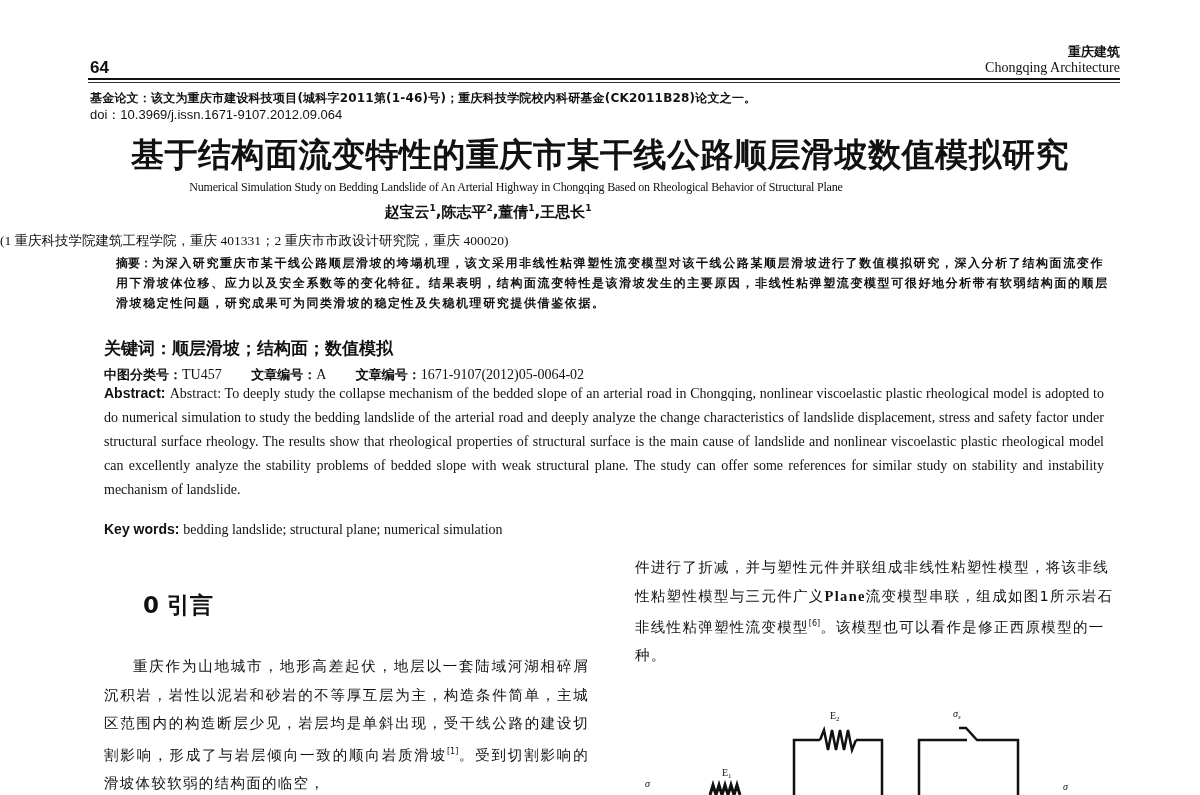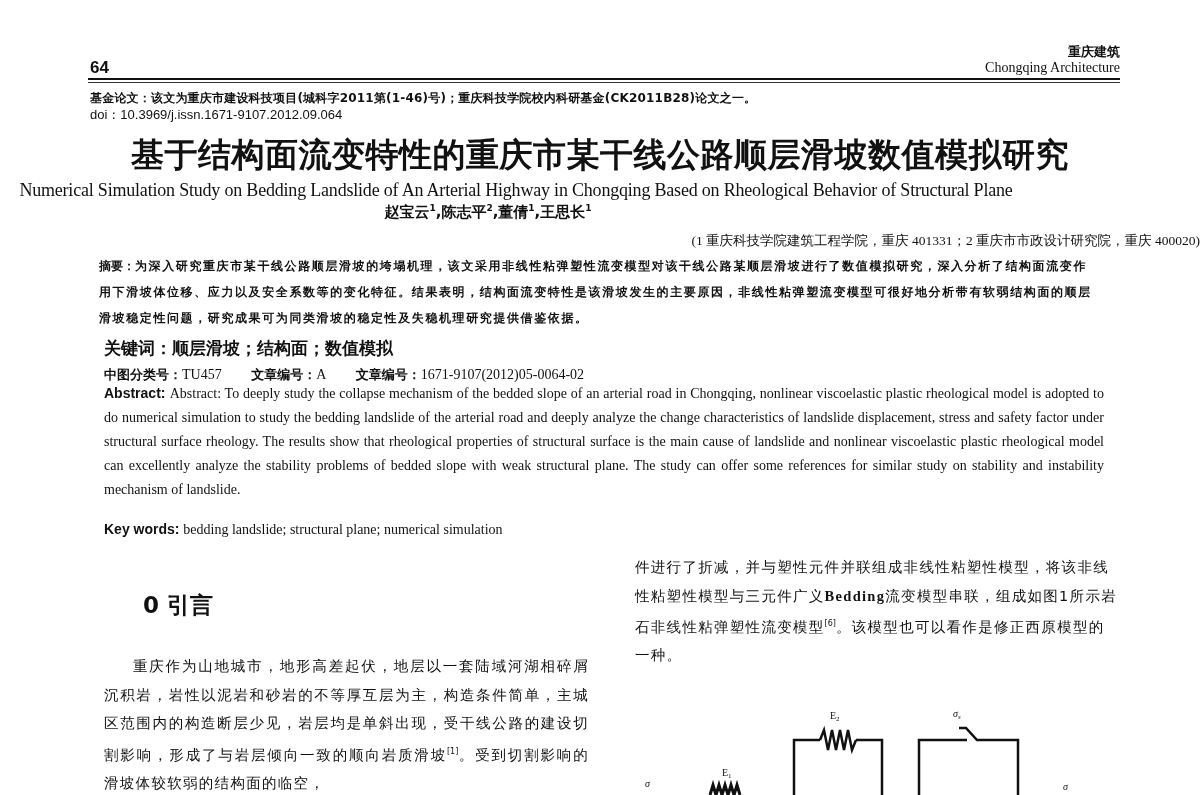--- a/index.html
+++ b/index.html
@@ -6,25 +6,25 @@
   body { width: 1200px; height: 795px; overflow: hidden; position: relative; color: #111; font-family: "Liberation Serif", serif; }
   .abs { position: absolute; }
   .page-num { left: 90px; top: 58px; font-family: "Liberation Sans", sans-serif; font-weight: bold; font-size: 17px; }
   .journal-cn { right: 80px; top: 43px; font-family: "DejaVu Sans", sans-serif; font-weight: bold; font-size: 13px; }
   .journal-en { right: 80px; top: 60px; font-size: 14px; }
   .rule1 { left: 88px; width: 1032px; top: 78px; height: 2px; background: #111; }
   .rule2 { left: 88px; width: 1032px; top: 82px; height: 1px; background: #333; }
   .fund { left: 90px; top: 90px; font-family: "DejaVu Sans", sans-serif; font-weight: bold; font-size: 12px; letter-spacing: 0.2px; }
   .doi { left: 90px; top: 106px; font-family: "Liberation Sans", sans-serif; font-size: 13px; }
   .title-cn { left: 0; width: 1200px; top: 133px; text-align: center; font-family: Liberation Sans, sans-serif; font-weight: bold; font-size: 33px; letter-spacing: 0.5px; }
-  .title-en { left: 0; width: 1032px; top: 180px; text-align: center; font-size: 18px; letter-spacing: -0.2px; }
+  .title-en { left: 0; width: 1032px; top: 180px; text-align: center; font-size: 12px; letter-spacing: -0.2px; }
   .authors { left: 0; width: 976px; top: 203px; text-align: center; font-family: "DejaVu Sans", sans-serif; font-weight: bold; font-size: 15px; }
   .authors sup { font-size: 9px; }
-  .affil { left: 0; width: 1200px; top: 232px; text-align: right; font-size: 13.5px; }
-  .abs-cn { left: 99px; width: 1000px; top: 253px; font-family: "DejaVu Serif", serif; font-weight: bold; font-size: 12px; line-height: 26px; letter-spacing: 1.6px; }
+  .affil { left: 0; width: 1200px; top: 232px; text-align: left; font-size: 13.5px; }
+  .abs-cn { left: 116px; width: 1000px; top: 253px; font-family: "DejaVu Serif", serif; font-weight: bold; font-size: 12px; line-height: 20px; letter-spacing: 1.6px; }
   .abs-cn .lbl { font-family: "DejaVu Sans", sans-serif; letter-spacing: 0; }
   .kw-cn { left: 104px; top: 337px; font-family: "DejaVu Serif", serif; font-weight: bold; font-size: 17px; }
   .kw-cn .lbl { font-family: "DejaVu Sans", sans-serif; }
   .class-line { left: 104px; top: 366px; font-size: 14px; }
   .class-line .lbl { font-family: "DejaVu Sans", sans-serif; font-weight: bold; font-size: 13px; }
   .class-line .gap { display: inline-block; width: 26px; }
   .abs-en { left: 104px; width: 1000px; top: 381px; font-size: 14px; line-height: 24px; text-align: justify; }
   .abs-en .lbl { font-family: "Liberation Sans", sans-serif; font-weight: bold; }
   .kw-en { left: 104px; top: 521px; font-size: 14px; }
   .kw-en .lbl { font-family: "Liberation Sans", sans-serif; font-weight: bold; }
@@ -82,21 +82,21 @@
   <span class="lbl">Key words: </span><span>bedding landslide; structural plane; numerical simulation</span>
 </div>
 
 <div class="abs sec-head">0 引言</div>
 
 <div class="abs col-left">
   <p><span>重庆作为山地城市，地形高差起伏，地层以一套陆域河湖相碎屑沉积岩，岩性以泥岩和砂岩的不等厚互层为主，构造条件简单，主城区范围内的构造断层少见，岩层均是单斜出现，受干线公路的建设切割影响，形成了与岩层倾向一致的顺向岩质滑坡</span><span class="ref">[1]</span><span>。受到切割影响的滑坡体较软弱的结构面的临空，</span></p>
 </div>
 
 <div class="abs col-right">
-  <p><span>件进行了折减，并与塑性元件并联组成非线性粘塑性模型，将该非线性粘塑性模型与三元件广义</span><span class="latin-bold">Bedding</span><span>流变模型串联，组成如图1所示岩石非线性粘弹塑性流变模型</span><span class="ref">[6]</span><span>。该模型也可以看作是修正西原模型的一种。</span></p>
+  <p><span>件进行了折减，并与塑性元件并联组成非线性粘塑性模型，将该非线性粘塑性模型与三元件广义</span><span class="latin-bold">Plane</span><span>流变模型串联，组成如图1所示岩石非线性粘弹塑性流变模型</span><span class="ref">[6]</span><span>。该模型也可以看作是修正西原模型的一种。</span></p>
 </div>
 
 <div class="abs fig">
   <svg width="480" height="105" viewBox="0 0 480 105">
     <g stroke="#111" stroke-width="2.5" fill="none">
 
       <polyline points="174,105 174,50 200,50"></polyline>
       <polyline points="200,50 204,40 208,60 212,40 216,60 220,40 224,60 228,40 232,60 236,50"></polyline>
       <polyline points="236,50 262,50 262,105"></polyline>
 

